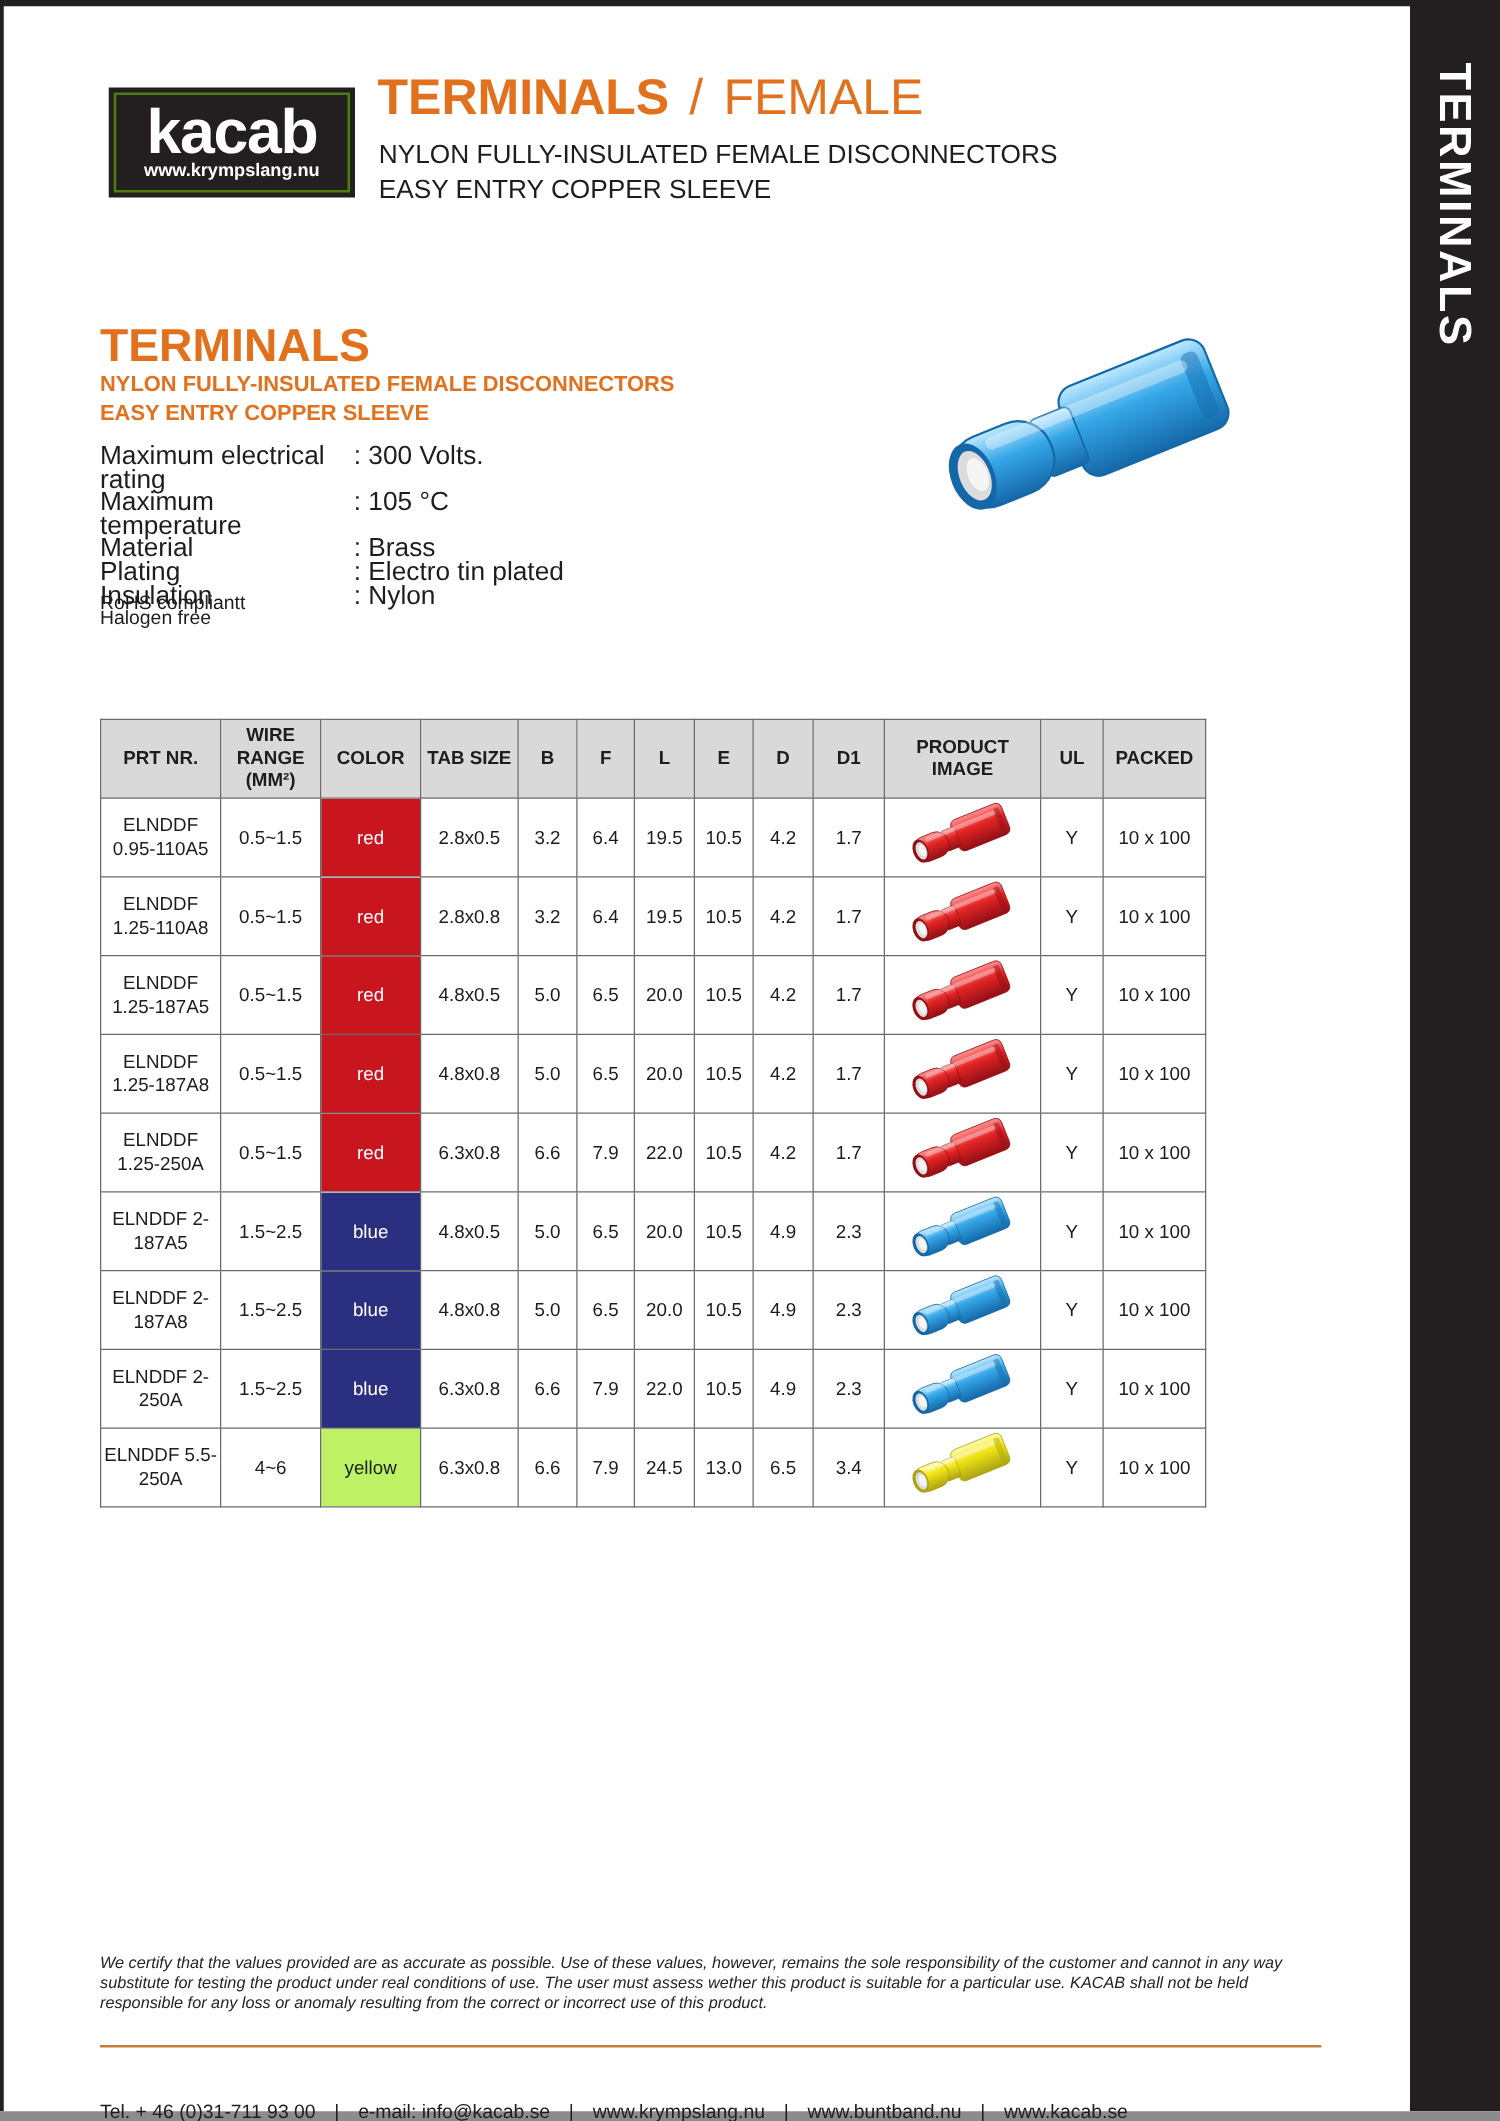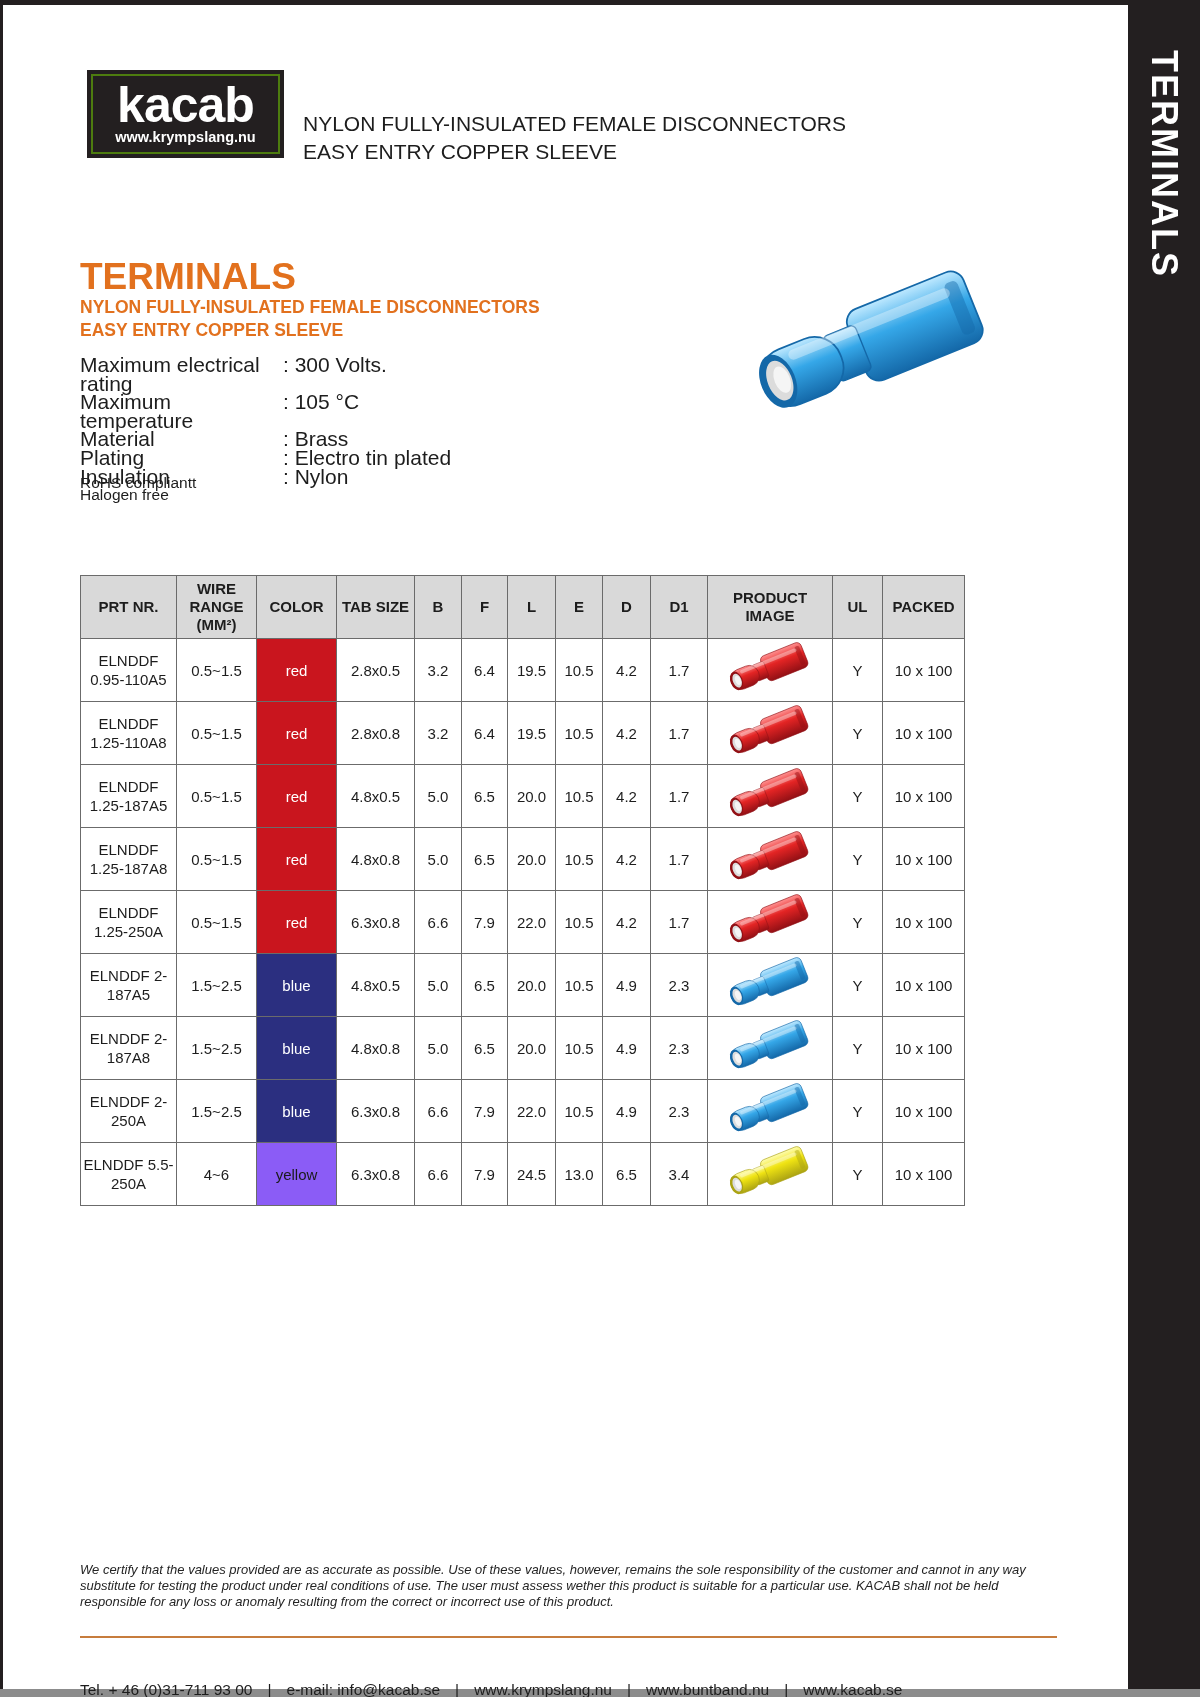--- a/index.html
+++ b/index.html
@@ -77,20 +77,25 @@
   </div>
   <div class="bottombar"></div>
 
   <div class="logo">
     <div class="logo-inner">
       <div class="logo-text">kacab</div>
       <div class="logo-url">www.krympslang.nu</div>
     </div>
   </div>
 
+  <div class="doc-title">
+    <span class="t-main">TERMINALS</span>
+    <span class="t-sep">/</span>
+    <span class="t-sub">FEMALE</span>
+  </div>
   <div class="doc-sub">
     <div>NYLON FULLY-INSULATED FEMALE DISCONNECTORS</div>
     <div>EASY ENTRY COPPER SLEEVE</div>
   </div>
 
   <div class="sec-head">TERMINALS</div>
   <div class="sec-sub">
     <div>NYLON FULLY-INSULATED FEMALE DISCONNECTORS</div>
     <div>EASY ENTRY COPPER SLEEVE</div>
   </div>
@@ -450,21 +455,21 @@
                 <rect x="28" y="30" width="100" height="6" rx="3" fill="#ffffff" opacity="0.35"></rect>
               </g>
             </svg>
           </td>
           <td class="c-num">Y</td>
           <td class="c-packed">10 x 100</td>
         </tr>
         <tr>
           <td class="c-prt">ELNDDF 5.5-250A</td>
           <td class="c-wire">4~6</td>
-          <td class="c-color" style="background:#8b5cf6;color:#1a1a1a;margin-top:12px;">yellow</td>
+          <td class="c-color" style="background:#bef264;color:#1a1a1a;margin-top:12px;">yellow</td>
           <td class="c-tab">6.3x0.8</td>
           <td class="c-num">6.6</td>
           <td class="c-num">7.9</td>
           <td class="c-num">24.5</td>
           <td class="c-num">13.0</td>
           <td class="c-num">6.5</td>
           <td class="c-num">3.4</td>
           <td class="c-img">
             <svg width="92" height="58" viewBox="0 0 150 96">
               <defs>

